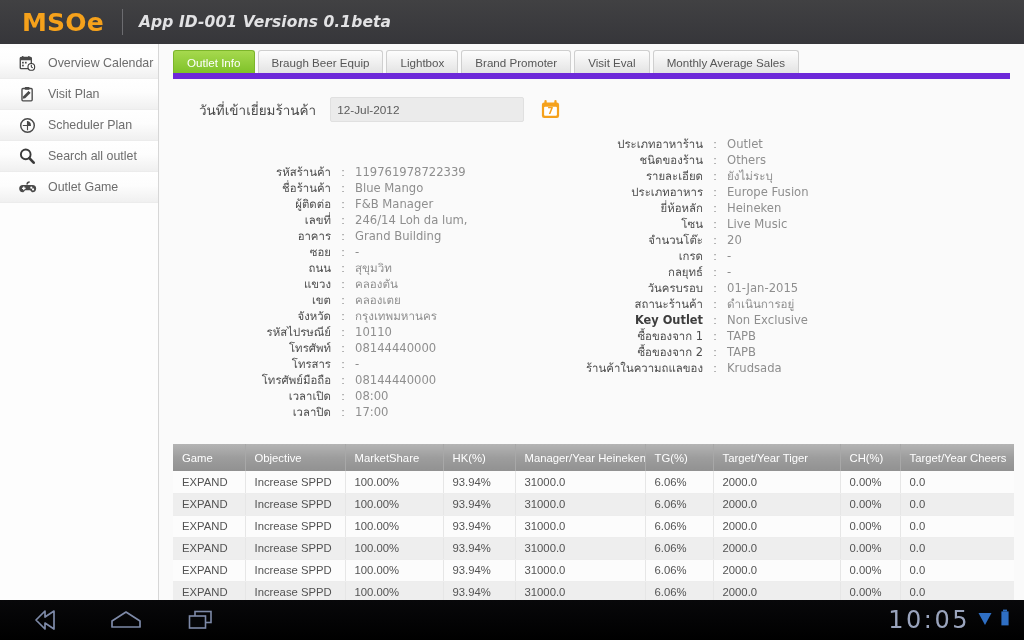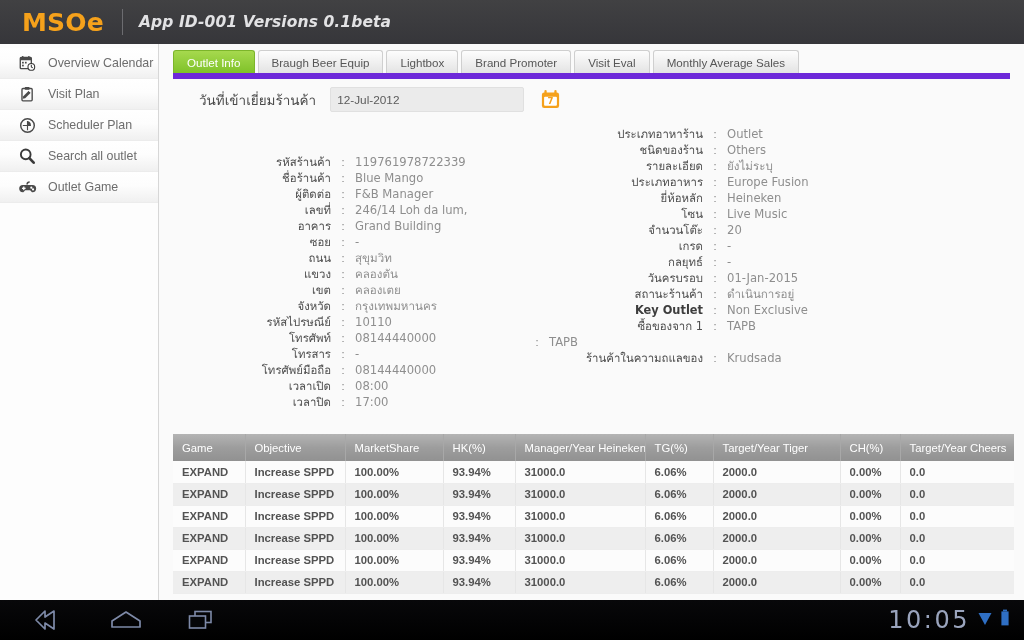--- a/index.html
+++ b/index.html
@@ -112,21 +112,21 @@
     color: #ffffff;
     background: linear-gradient(to bottom, #9ed котор 0%, #7cc02b 100%);
     background: linear-gradient(to bottom, #a6d94e 0%, #7fc229 100%);
     border-color: #7cb52a;
     font-weight: normal;
   }
 
   
   .date-row {
     display: flex; align-items: center;
-    margin-top: 8px;
+    margin-top: 18px;
     padding-left: 26px;
   }
   .date-label {
     font-size: 13.5px;
     color: #4b4b4b;
     font-family: "DejaVu Sans", sans-serif;
     margin-right: 14px;
   }
   .date-input {
     width: 194px; height: 25px;
@@ -190,21 +190,20 @@
   table.grid th:last-child { border-right: none; }
   table.grid td {
     font-size: 11.3px;
     color: #535353;
     padding: 4px 9px;
     height: 22px;
     border-right: 1px solid #e6e6e6;
     border-bottom: 1px solid #ededed;
     white-space: nowrap;
     overflow: hidden;
-    font-weight: bold;
   }
   table.grid td:last-child { border-right: none; }
   table.grid tbody tr:nth-child(odd) { background: #fcfcfc; }
   table.grid tbody tr:nth-child(even) { background: #eeeeee; }
 
   
   .navbar {
     height: 40px;
     flex: 0 0 40px;
     background: #000000;
@@ -478,20 +477,21 @@
               <span class="ilabel bold">Key Outlet</span>
               <span class="icolon">:</span>
               <span class="ivalue">Non Exclusive</span>
             </div>
           <div class="irow">
               <span class="ilabel">ซื้อของจาก 1</span>
               <span class="icolon">:</span>
               <span class="ivalue">TAPB</span>
             </div>
           <div class="irow">
+              <span class="ilabel">ซื้อของจาก 2</span>
               <span class="icolon">:</span>
               <span class="ivalue">TAPB</span>
             </div>
           <div class="irow">
               <span class="ilabel">ร้านค้าในความถแลของ</span>
               <span class="icolon">:</span>
               <span class="ivalue">Krudsada</span>
             </div>
         </div>
 

